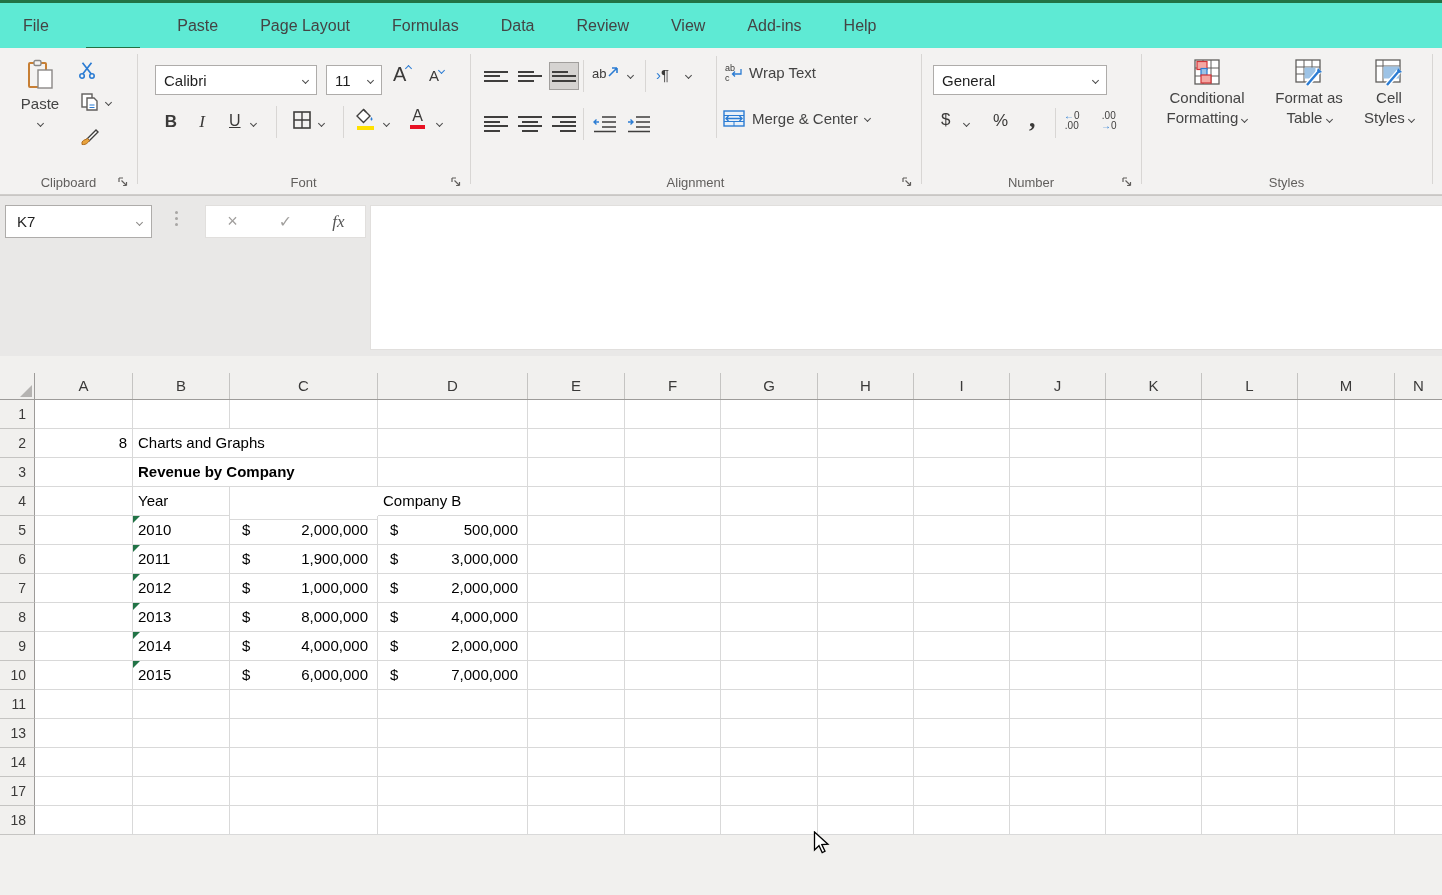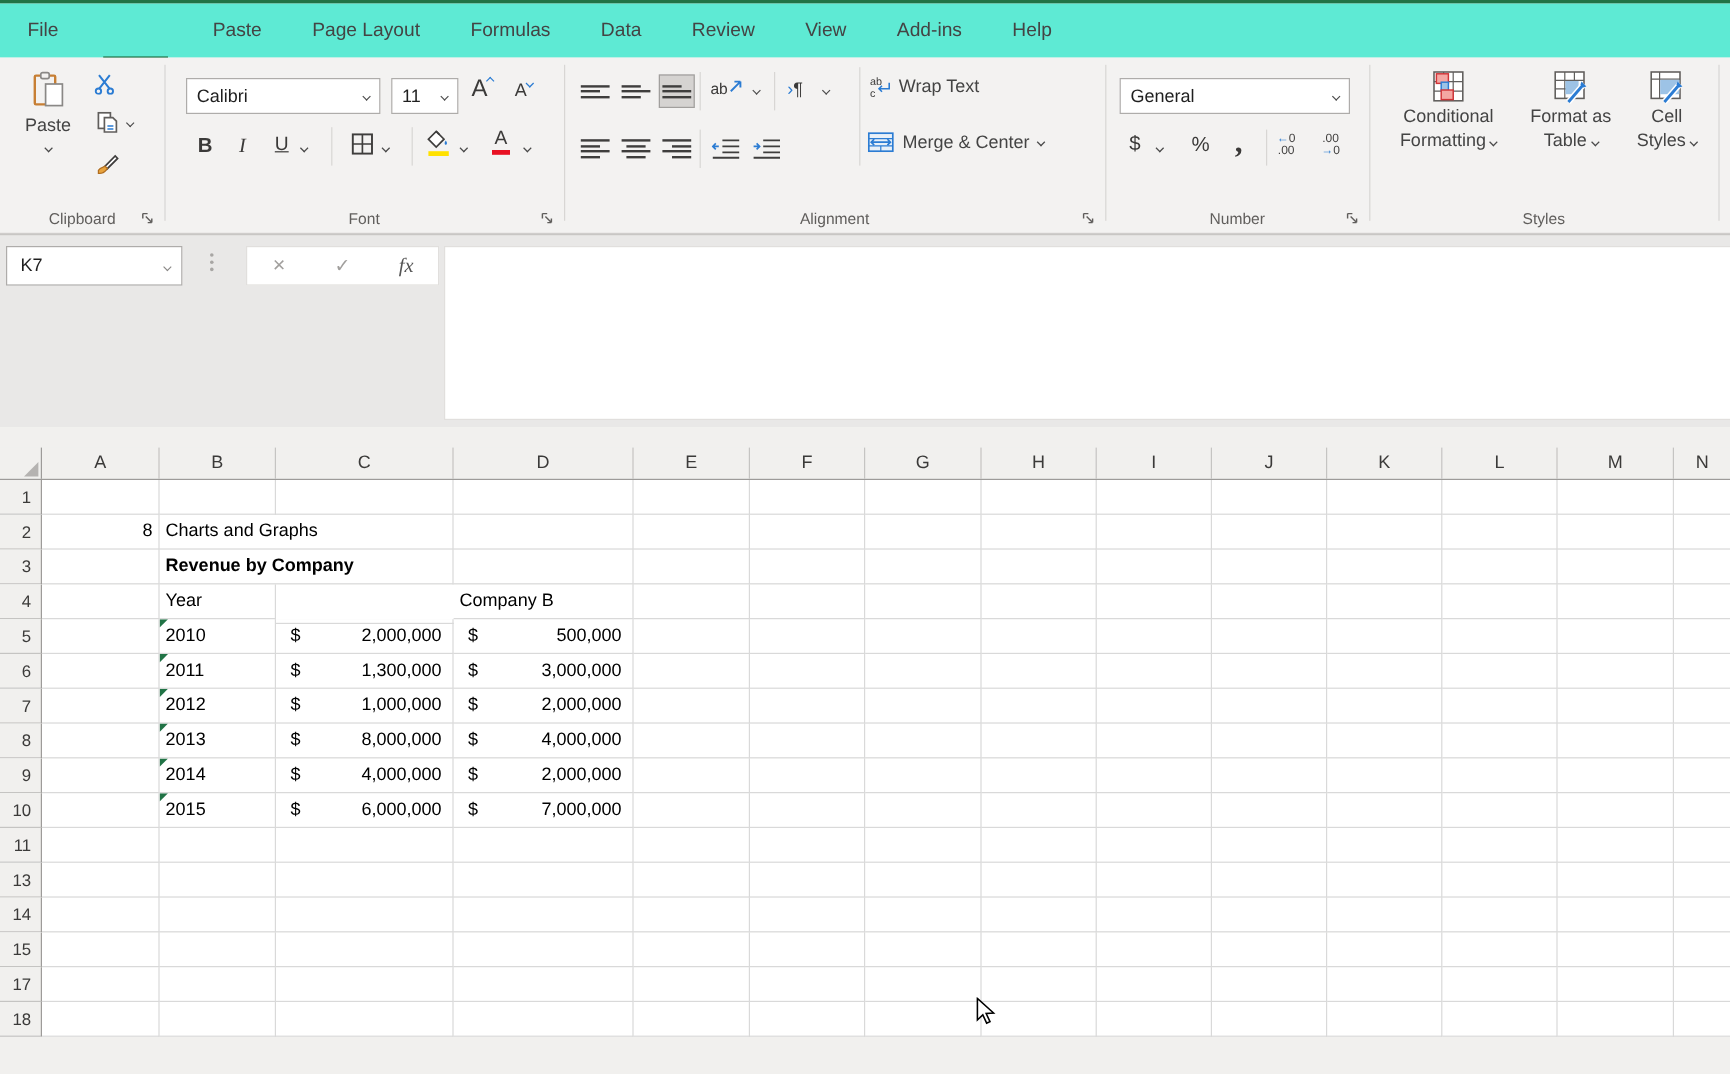--- a/index.html
+++ b/index.html
@@ -276,21 +276,21 @@
     <div class="launcher">
       <svg width="14" height="14" viewBox="0 0 14 14">
           <path d="M3 3 h4 M3 3 v4" stroke="#605e5c" stroke-width="1.2" fill="none"></path>
           <path d="M5.5 5.5 L10.5 10.5 M10.5 10.5 v-3.4 M10.5 10.5 h-3.4" stroke="#605e5c" stroke-width="1.2" fill="none"></path>
         </svg>
     </div>
   </div>
   <div class="gdiv" style="left:921px;"></div>
 
   <div class="group" style="left:921px;width:220px;">
-    <div class="combo" style="left:12px;top:17px;width:192px;height:30px;">
+    <div class="combo" style="left:12px;top:17px;width:174px;height:30px;">
       <span>General</span>
         <span class="chev"></span>
     </div>
     <div style="position:absolute;left:20px;top:62px;font-size:17px;color:#3b3a39;">$</div>
     <span class="chev" style="position:absolute;left:43px;top:73px;"></span>
     <div style="position:absolute;left:72px;top:63px;font-size:17px;color:#3b3a39;">%</div>
     <div style="position:absolute;left:108px;top:56px;font-size:26px;font-weight:700;font-family:'Liberation Serif',serif;color:#3b3a39;">,</div>
     <div class="vsep" style="left:134px;top:60px;height:30px;"></div>
     <div style="position:absolute;left:143px;top:63px;" class="dec-ico">
       <div><span class="blue" style="color:#2b7cd3;">←</span>0</div>
@@ -483,21 +483,21 @@
         <div class="cell" style="width: 96px;"></div>
         <div class="cell" style="width: 97px;"></div>
         <div class="cell" style="width: 47px; flex: 1 1 0%; border-right: none;"></div>
       </div>
       <div class="grid-row">
         <div class="row-h">6</div>
         <div class="cell" style="width: 98px;"></div>
         <div class="cell" style="width: 97px;">2011<i class="err"></i></div>
         <div class="cell currency" style="width: 148px;">
           <span>$</span>
-          <span>1,300,000</span>
+          <span>1,900,000</span>
         </div>
         <div class="cell currency" style="width: 150px;">
           <span>$</span>
           <span>3,000,000</span>
         </div>
         <div class="cell" style="width: 97px;"></div>
         <div class="cell" style="width: 96px;"></div>
         <div class="cell" style="width: 97px;"></div>
         <div class="cell" style="width: 96px;"></div>
         <div class="cell" style="width: 96px;"></div>
@@ -628,37 +628,20 @@
         <div class="cell" style="width: 96px;"></div>
         <div class="cell" style="width: 96px;"></div>
         <div class="cell" style="width: 96px;"></div>
         <div class="cell" style="width: 96px;"></div>
         <div class="cell" style="width: 96px;"></div>
         <div class="cell" style="width: 97px;"></div>
         <div class="cell" style="width: 47px; flex: 1 1 0%; border-right: none;"></div>
       </div>
       <div class="grid-row">
         <div class="row-h">14</div>
-        <div class="cell" style="width: 98px;"></div>
-        <div class="cell" style="width: 97px;"></div>
-        <div class="cell" style="width: 148px;"></div>
-        <div class="cell" style="width: 150px;"></div>
-        <div class="cell" style="width: 97px;"></div>
-        <div class="cell" style="width: 96px;"></div>
-        <div class="cell" style="width: 97px;"></div>
-        <div class="cell" style="width: 96px;"></div>
-        <div class="cell" style="width: 96px;"></div>
-        <div class="cell" style="width: 96px;"></div>
-        <div class="cell" style="width: 96px;"></div>
-        <div class="cell" style="width: 96px;"></div>
-        <div class="cell" style="width: 97px;"></div>
-        <div class="cell" style="width: 47px; flex: 1 1 0%; border-right: none;"></div>
-      </div>
-      <div class="grid-row">
-        <div class="row-h">15</div>
         <div class="cell" style="width: 98px;"></div>
         <div class="cell" style="width: 97px;"></div>
         <div class="cell" style="width: 148px;"></div>
         <div class="cell" style="width: 150px;"></div>
         <div class="cell" style="width: 97px;"></div>
         <div class="cell" style="width: 96px;"></div>
         <div class="cell" style="width: 97px;"></div>
         <div class="cell" style="width: 96px;"></div>
         <div class="cell" style="width: 96px;"></div>
         <div class="cell" style="width: 96px;"></div>

